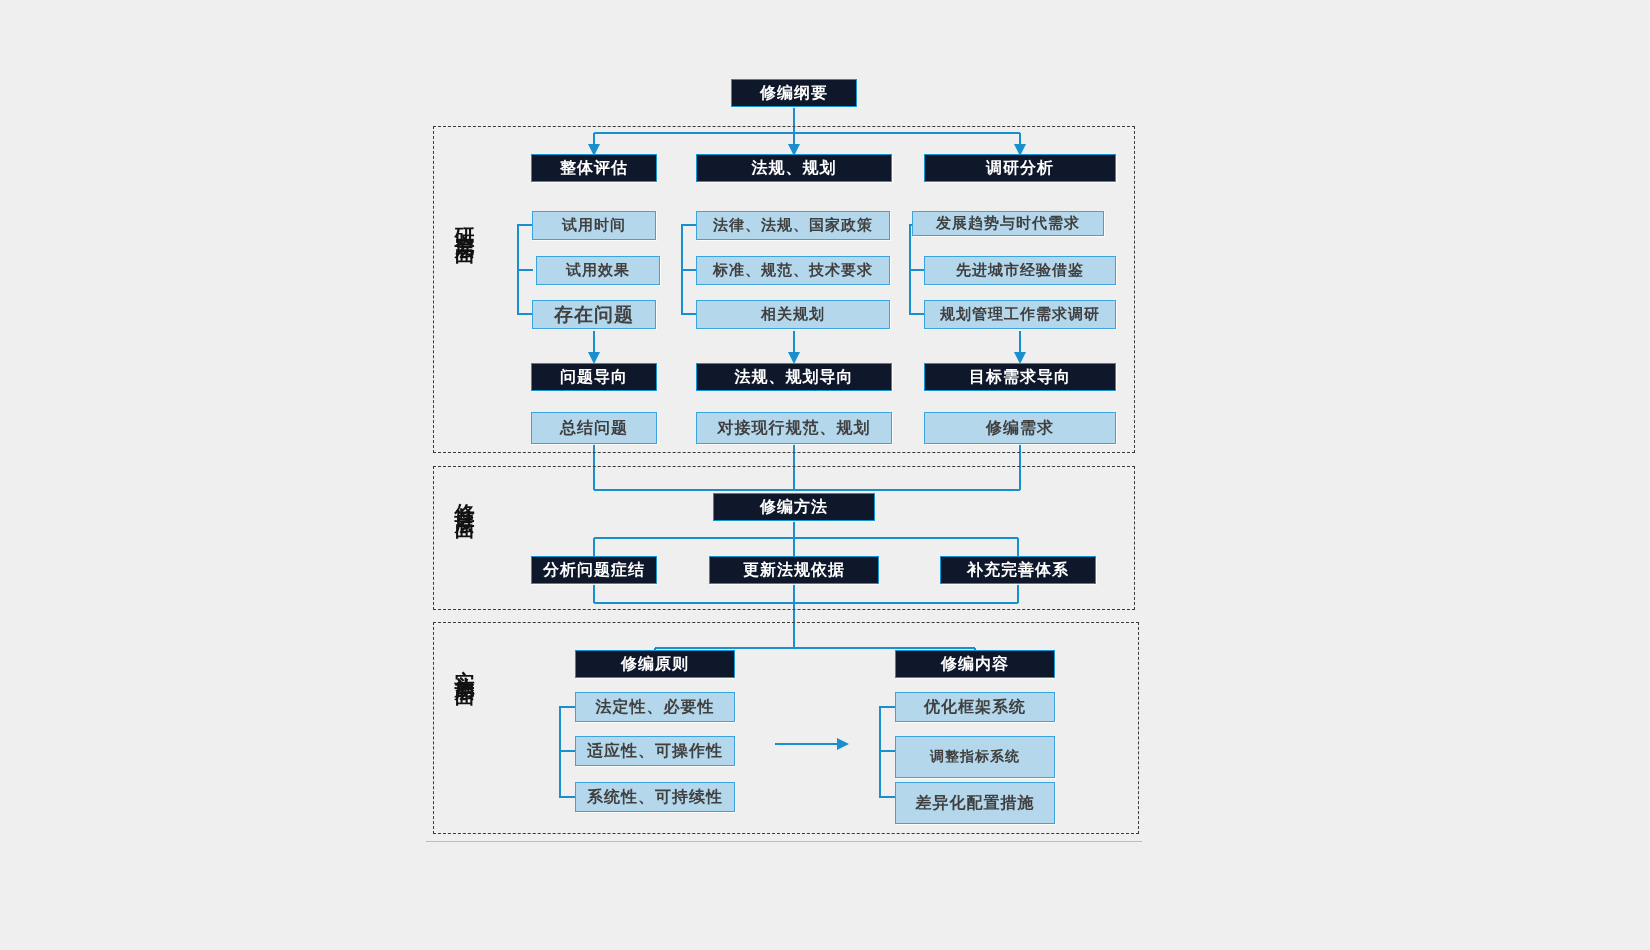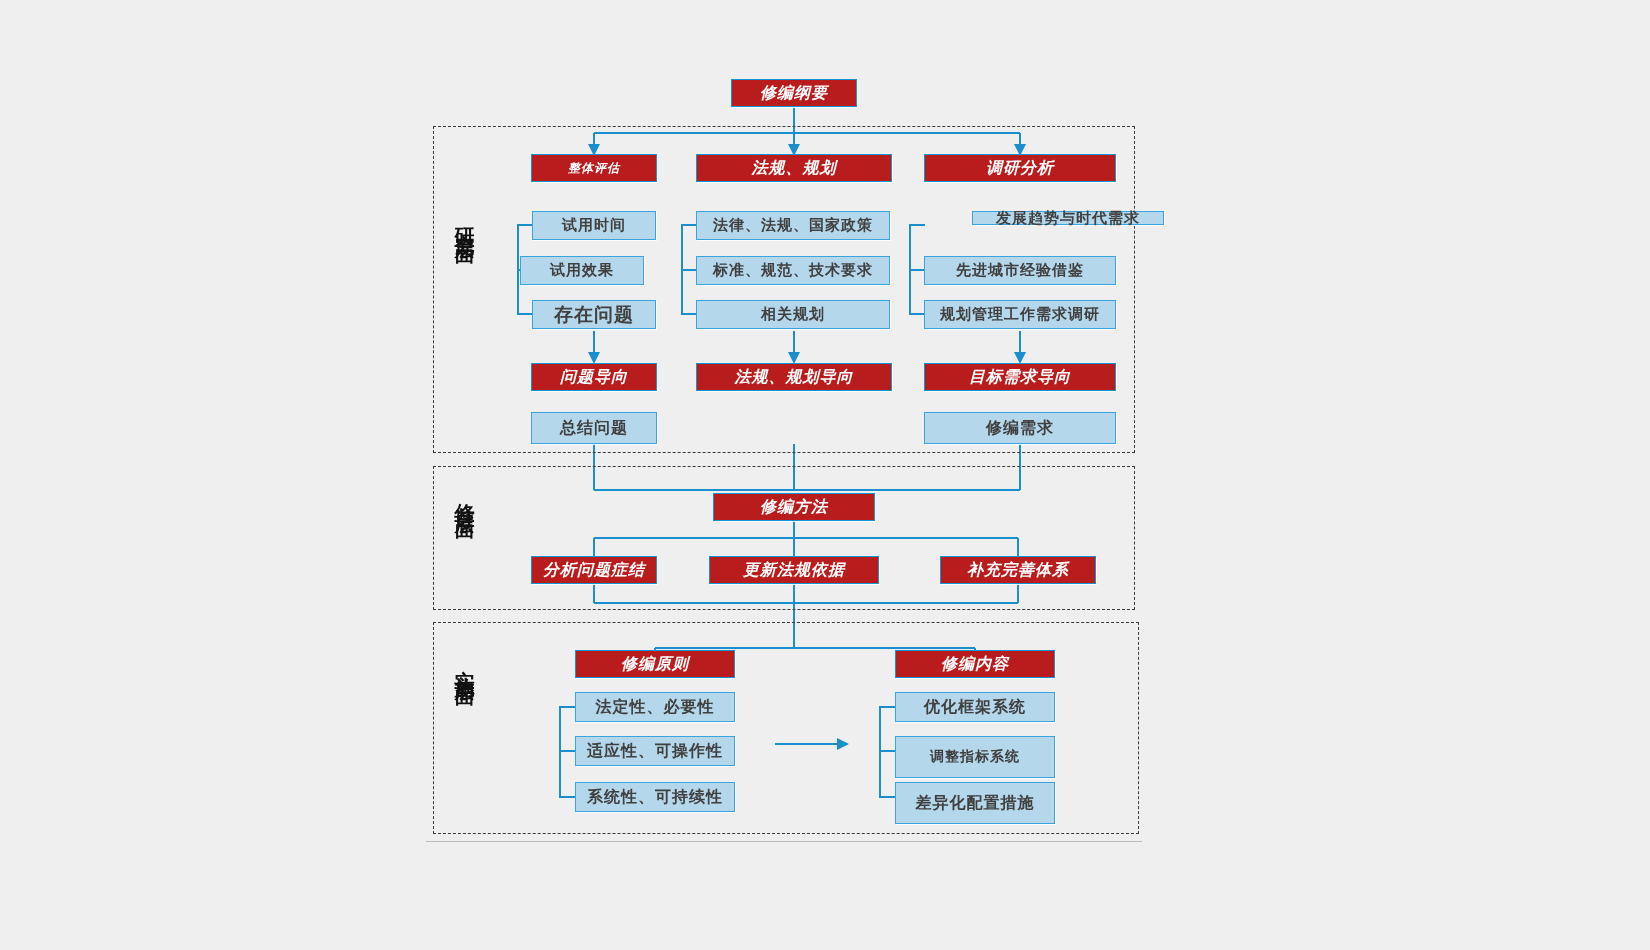--- a/index.html
+++ b/index.html
@@ -36,24 +36,23 @@
     box-sizing:border-box;
     display:flex;
     align-items:center;
     justify-content:center;
     font-weight:bold;
     white-space:nowrap;
     letter-spacing:1px;
     box-shadow:1px 1px 0 rgba(255,255,255,.85);
   }
   .node.dark{
-    background:#b91c1c;
+    background:#0f172a;
     border:1px solid #1296d3;
     color:#ffffff;
-    font-style:italic;
   }
   .node.light{
     background:#b4d7ec;
     border:1px solid #3aa4de;
     color:#404040;
   }
 
   
   #wires{position:absolute;left:0;top:0;width:1650px;height:950px;pointer-events:none;}
 
@@ -128,51 +127,51 @@
     </g>
   </svg>
 
   <div class="node dark" style="left:731px;top:79px;width:126px;height:28px;font-size:16px;">
     <span>修编纲要</span>
   </div>
 
   <div class="layer-box" style="left:433px;top:126px;width:702px;height:327px;"></div>
   <div class="layer-title" style="left:455px;top:212px;font-size:20px;">研究层面</div>
 
-  <div class="node dark" style="left:531px;top:154px;width:126px;height:28px;font-size:12px;">
+  <div class="node dark" style="left:531px;top:154px;width:126px;height:28px;font-size:16px;">
     <span>整体评估</span>
   </div>
   <div class="node dark" style="left:696px;top:154px;width:196px;height:28px;font-size:16px;">
     <span>法规、规划</span>
   </div>
   <div class="node dark" style="left:924px;top:154px;width:192px;height:28px;font-size:16px;">
     <span>调研分析</span>
   </div>
 
   <div class="node light" style="left:532px;top:211px;width:124px;height:29px;font-size:15px;">
     <span>试用时间</span>
   </div>
-  <div class="node light" style="left:520px;top:256px;width:124px;height:29px;font-size:15px;">
+  <div class="node light" style="left:536px;top:256px;width:124px;height:29px;font-size:15px;">
     <span>试用效果</span>
   </div>
   <div class="node light" style="left:532px;top:300px;width:124px;height:29px;font-size:19px;">
     <span>存在问题</span>
   </div>
 
   <div class="node light" style="left:696px;top:211px;width:194px;height:29px;font-size:15px;">
     <span>法律、法规、国家政策</span>
   </div>
   <div class="node light" style="left:696px;top:256px;width:194px;height:29px;font-size:15px;">
     <span>标准、规范、技术要求</span>
   </div>
   <div class="node light" style="left:696px;top:300px;width:194px;height:29px;font-size:15px;text-align:center;">
     <span>相关规划</span>
   </div>
 
-  <div class="node light" style="left:972px;top:211px;width:192px;height:14px;font-size:15px;">
+  <div class="node light" style="left:912px;top:211px;width:192px;height:25px;font-size:15px;">
     <span>发展趋势与时代需求</span>
   </div>
   <div class="node light" style="left:924px;top:256px;width:192px;height:29px;font-size:15px;">
     <span>先进城市经验借鉴</span>
   </div>
   <div class="node light" style="left:924px;top:300px;width:192px;height:29px;font-size:15px;">
     <span>规划管理工作需求调研</span>
   </div>
 
   <div class="node dark" style="left:531px;top:363px;width:126px;height:28px;font-size:16px;">
@@ -181,20 +180,23 @@
   <div class="node dark" style="left:696px;top:363px;width:196px;height:28px;font-size:16px;">
     <span>法规、规划导向</span>
   </div>
   <div class="node dark" style="left:924px;top:363px;width:192px;height:28px;font-size:16px;">
     <span>目标需求导向</span>
   </div>
 
   <div class="node light" style="left:531px;top:412px;width:126px;height:32px;font-size:16px;">
     <span>总结问题</span>
   </div>
+  <div class="node light" style="left:696px;top:412px;width:196px;height:32px;font-size:16px;">
+    <span>对接现行规范、规划</span>
+  </div>
   <div class="node light" style="left:924px;top:412px;width:192px;height:32px;font-size:16px;">
     <span>修编需求</span>
   </div>
 
   <div class="layer-box" style="left:433px;top:466px;width:702px;height:144px;"></div>
   <div class="layer-title" style="left:455px;top:487px;font-size:20px;">修订层面</div>
 
   <div class="node dark" style="left:713px;top:493px;width:162px;height:28px;font-size:16px;">
     <span>修编方法</span>
   </div>

